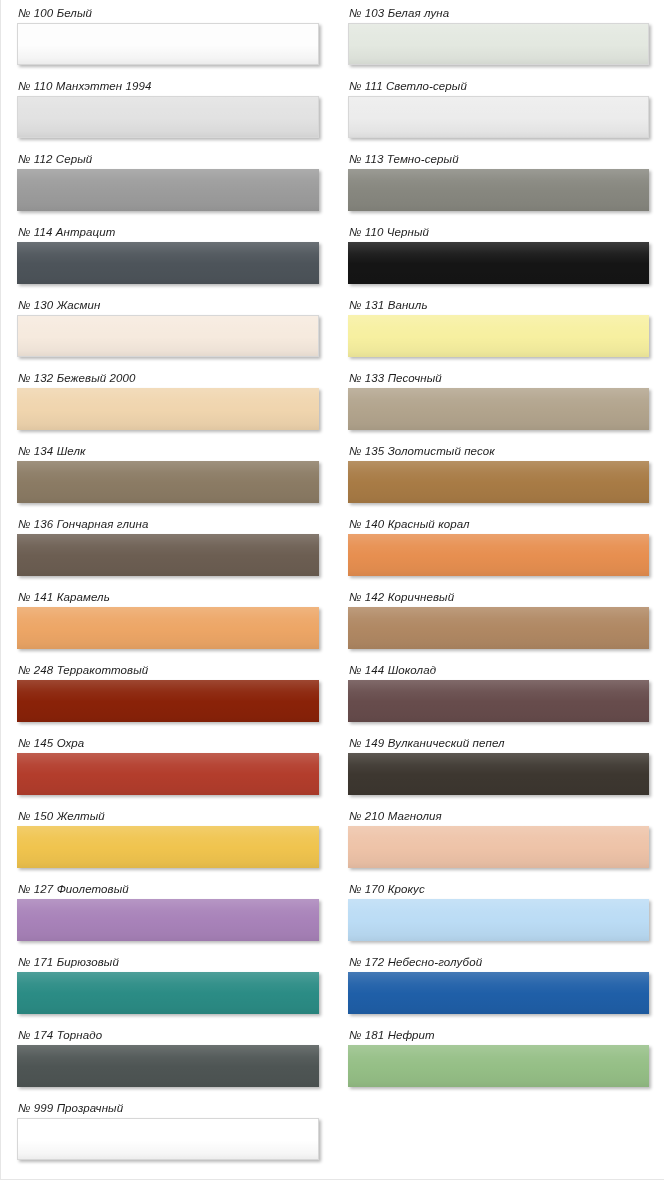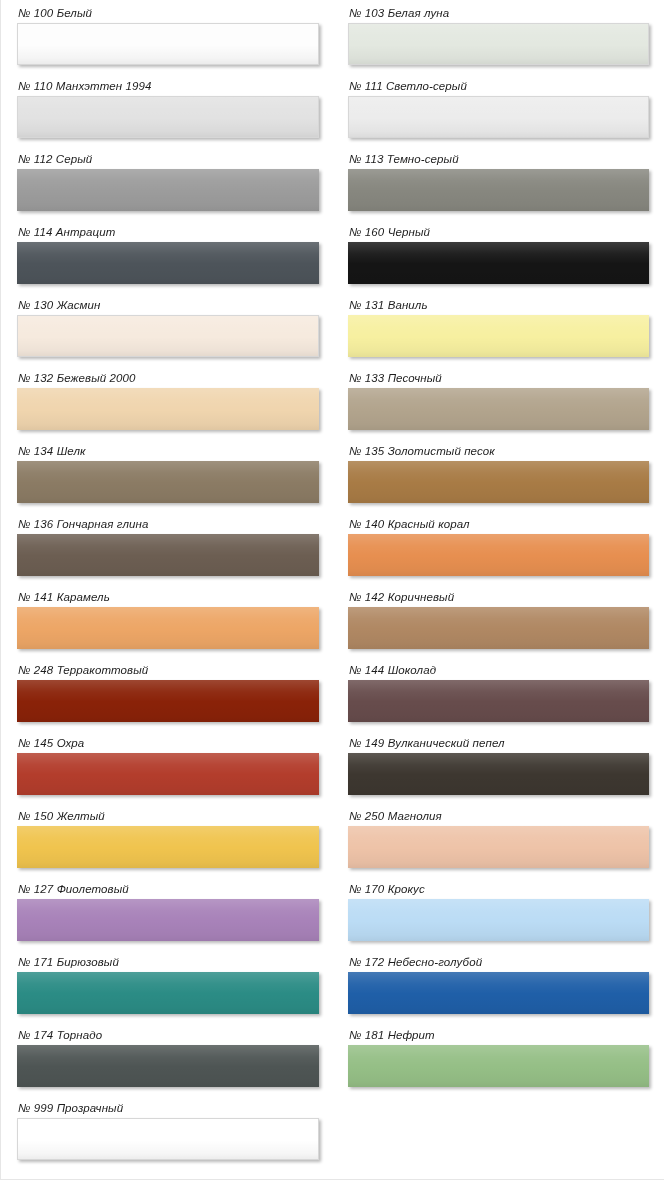--- a/index.html
+++ b/index.html
@@ -125,21 +125,21 @@
           <span class="swatch-label">№ 113 Темно-серый</span>
           <span class="swatch-chip" style="background-color: rgb(135, 135, 127);"></span>
         </div>
       </div>
       <div class="swatch-row">
         <div class="swatch-card col-left">
           <span class="swatch-label">№ 114 Антрацит</span>
           <span class="swatch-chip" style="background-color: rgb(77, 84, 90);"></span>
         </div>
         <div class="swatch-card col-right">
-          <span class="swatch-label">№ 160 Черный</span>
+          <span class="swatch-label">№ 110 Черный</span>
           <span class="swatch-chip" style="background-color: rgb(21, 21, 21);"></span>
         </div>
       </div>
       <div class="swatch-row">
         <div class="swatch-card col-left">
           <span class="swatch-label">№ 130 Жасмин</span>
           <span class="swatch-chip outlined" style="background-color: rgb(246, 234, 222);"></span>
         </div>
         <div class="swatch-card col-right">
           <span class="swatch-label">№ 131 Ваниль</span>
@@ -205,21 +205,21 @@
           <span class="swatch-label">№ 149 Вулканический пепел</span>
           <span class="swatch-chip" style="background-color: rgb(61, 55, 48);"></span>
         </div>
       </div>
       <div class="swatch-row">
         <div class="swatch-card col-left">
           <span class="swatch-label">№ 150 Желтый</span>
           <span class="swatch-chip" style="background-color: rgb(240, 196, 78);"></span>
         </div>
         <div class="swatch-card col-right">
-          <span class="swatch-label">№ 250 Магнолия</span>
+          <span class="swatch-label">№ 210 Магнолия</span>
           <span class="swatch-chip" style="background-color: rgb(238, 195, 168);"></span>
         </div>
       </div>
       <div class="swatch-row">
         <div class="swatch-card col-left">
           <span class="swatch-label">№ 127 Фиолетовый</span>
           <span class="swatch-chip" style="background-color: rgb(168, 130, 185);"></span>
         </div>
         <div class="swatch-card col-right">
           <span class="swatch-label">№ 170 Крокус</span>

